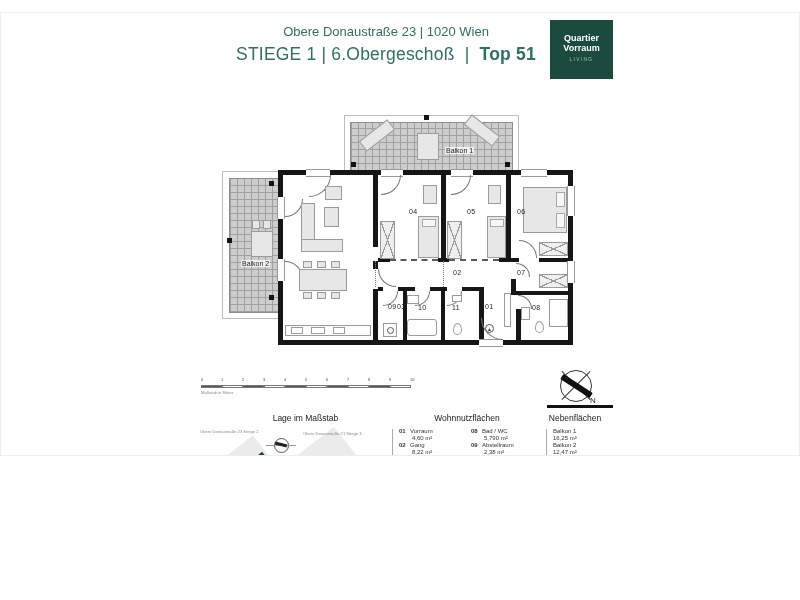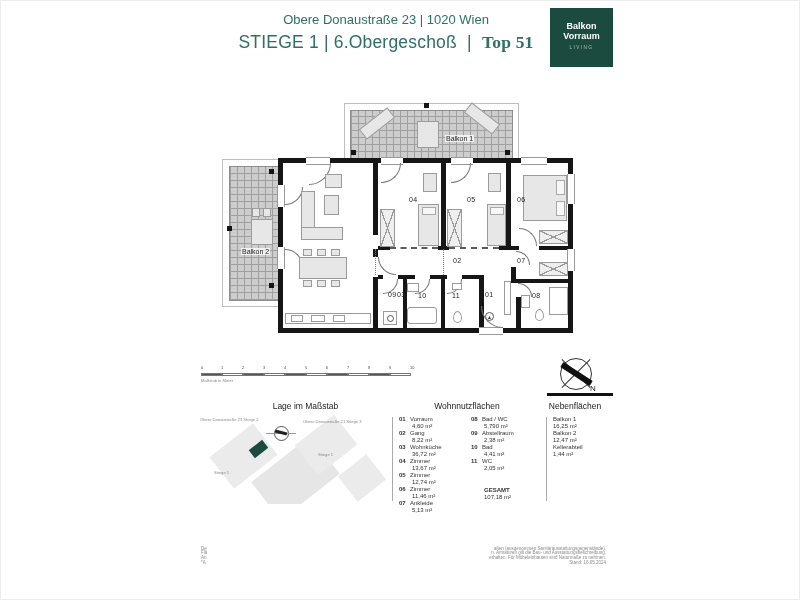--- a/index.html
+++ b/index.html
@@ -1,21 +1,21 @@
 <!DOCTYPE html>
 <html lang="de"><head>
 <meta charset="utf-8">
 <style>
   html,body{margin:0;padding:0;background:#fff;}
-  #page{position:relative;width:800px;height:600px;background:#fff;border:1px solid #ededed;box-sizing:border-box;
-        font-family:"Liberation Sans",sans-serif;overflow:hidden;}
+  #page{position:relative;width:800px;height:444px;background:#fff;border:1px solid #ededed;box-sizing:border-box;
+        font-family:"Liberation Sans",sans-serif;overflow:hidden;margin-top:12px;}
   
   .addr{position:absolute;left:0;top:11px;width:770px;text-align:center;font-size:13px;color:#2F6F66;}
   .title{position:absolute;left:0;top:31px;width:770px;text-align:center;font-size:17.5px;color:#2F6F66;letter-spacing:.2px;}
-  .title b{font-weight:bold;font-family:Liberation Serif, serif;}
+  .title b{font-weight:bold;}
   .brand{position:absolute;left:549px;top:7px;width:63px;height:59px;background:#1B4B3E;color:#fff;text-align:center;box-sizing:border-box;padding-top:13px;}
   .brand .l{font-size:9px;font-weight:bold;line-height:10px;}
   .brand .s{font-size:7px;transform:scale(.68);transform-origin:50% 0;color:#a9bfb7;letter-spacing:2px;margin-top:4px;}
   
   #plan{position:absolute;left:220px;top:98px;width:372px;height:248px;}
   .apt{position:absolute;left:57px;top:59px;width:295px;height:175px;border:5px solid #161616;background:#fff;box-sizing:border-box;}
   .wall{position:absolute;background:#161616;}
   .rail{position:absolute;border:1px solid #bdbdbd;}
   .hatch{position:absolute;background-color:#cdcdcd;border:1px solid #8d8d8d;
      background-image:repeating-linear-gradient(0deg,#a0a0a0 0 1px,transparent 1px 7px),
@@ -66,21 +66,21 @@
   #fineright{position:absolute;right:193px;top:545px;width:300px;text-align:right;font-size:7.5px;line-height:8px;color:#8a8a8a;transform:scale(.6);transform-origin:100% 0;}
 </style>
 </head>
 <body>
 
 <div id="page">
 
   <div class="addr">Obere Donaustraße 23 | 1020 Wien</div>
   <div class="title"><span>STIEGE 1 | 6.Obergeschoß</span>&nbsp;&nbsp;<span>|</span>&nbsp;&nbsp;<b>Top 51</b></div>
   <div class="brand">
-    <div class="l">Balkon</div>
+    <div class="l">Quartier</div>
     <div class="l">Vorraum</div>
     <div class="s">LIVING</div>
   </div>
 
   <div id="plan">
 
     <div class="rail" style="left:123px;top:4px;width:173px;height:55px;"></div>
     <div class="hatch" style="left:129px;top:11px;width:161px;height:48px;"></div>
     <div class="post" style="left:130px;top:51px;"></div>
     <div class="post" style="left:284px;top:51px;"></div>

